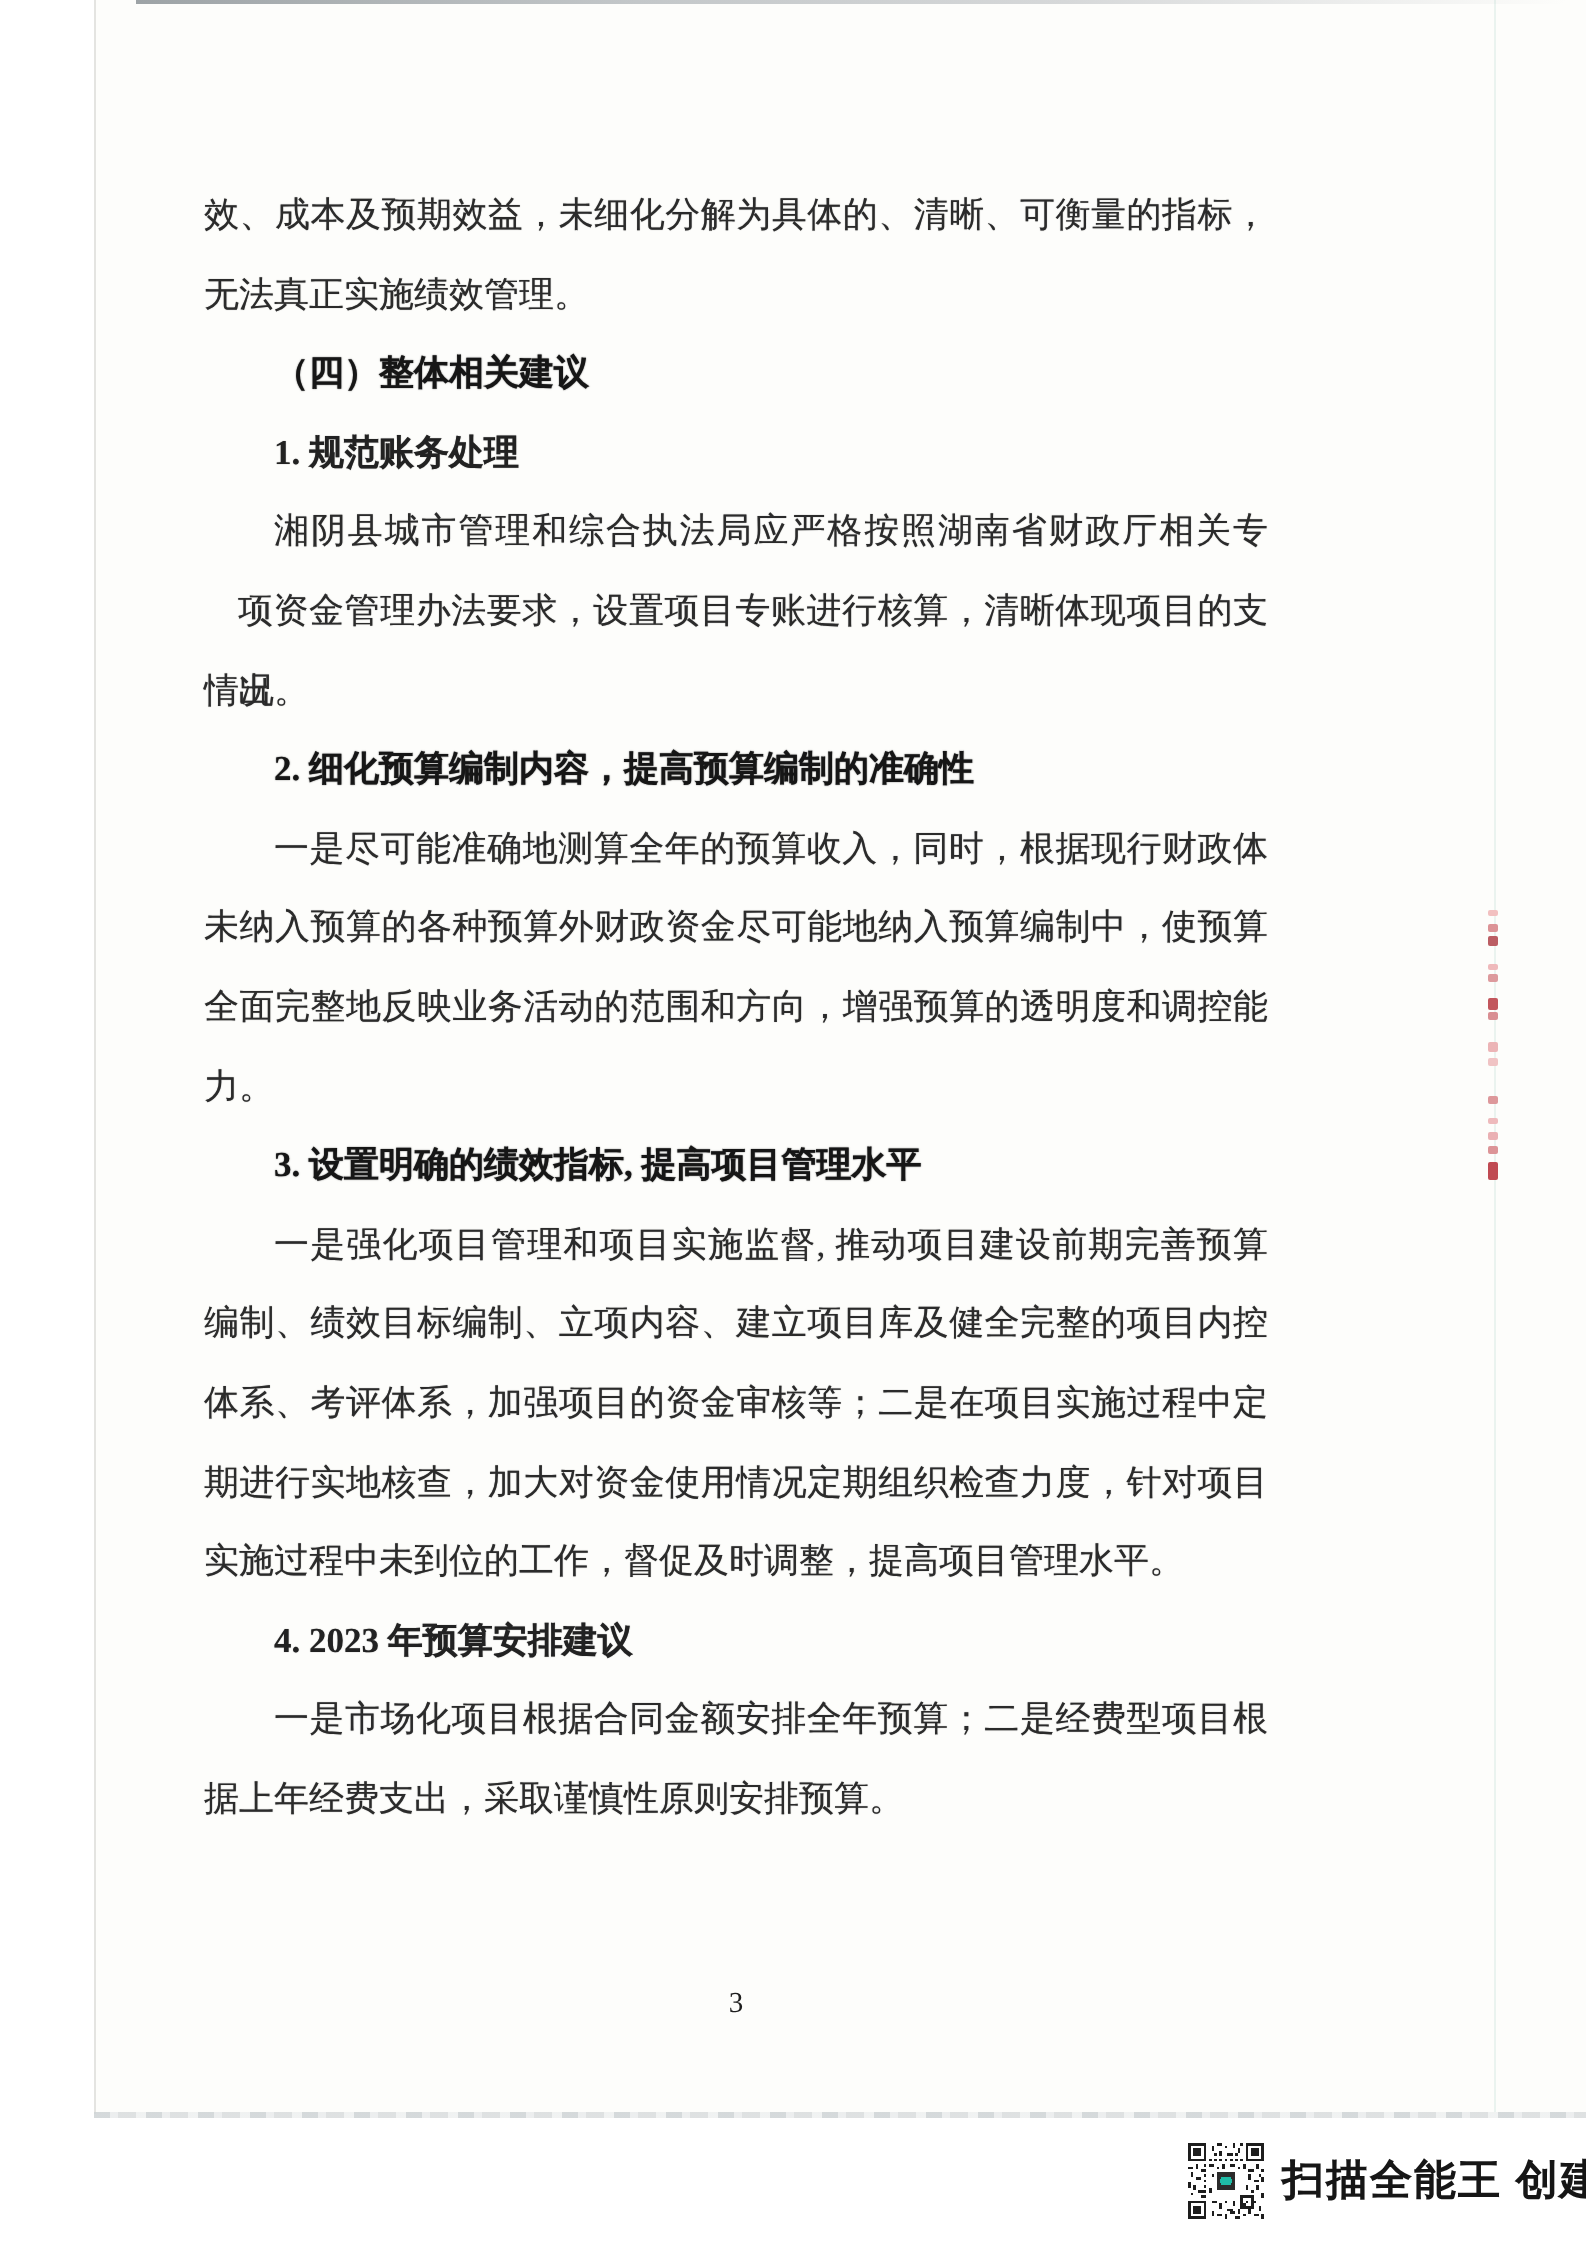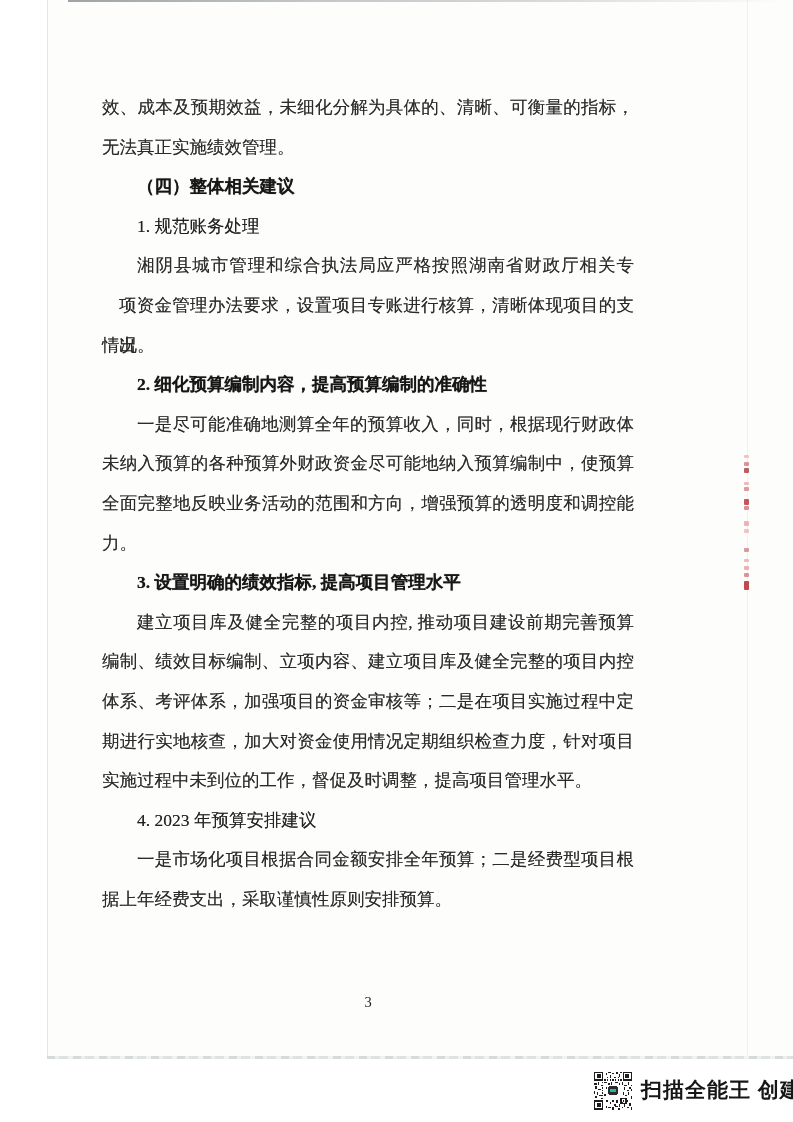--- a/index.html
+++ b/index.html
@@ -26,21 +26,21 @@
   }
   
   .text-column{
     position:absolute;left:102px;top:88px;width:532px;
     color:#2b2b2b;
     font-size:17.5px;
     text-shadow:0 0 .5px rgba(30,30,30,.55);
   }
   .line{height:39.6px;line-height:39.6px;text-align:left;}
   .line.justify{text-align:justify;text-align-last:justify;}
-  .line.heading{font-weight:400;color:#222;}
+  .line.heading{font-weight:700;color:#222;}
   .line.heading-bold{font-weight:800;color:#161616;text-shadow:0 0 .7px rgba(0,0,0,.7);}
   .page-number{
     position:absolute;left:102px;top:994px;width:532px;
     text-align:center;font-size:14.5px;color:#1e1e1e;
     font-family:"Liberation Serif","DejaVu Serif",serif;
   }
   
   .scan-vline{
     position:absolute;left:747px;top:0;width:1px;height:1056px;
     background:rgba(170,210,195,.22);
@@ -75,21 +75,21 @@
     <div class="line heading" style="text-indent: 35px;">1. 规范账务处理</div>
     <div class="line body justify" style="text-indent: 35px;">湘阴县城市管理和综合执法局应严格按照湖南省财政厅相关专</div>
     <div class="line body justify" style="text-indent: 0px; margin-left: 17px;">项资金管理办法要求，设置项目专账进行核算，清晰体现项目的支出</div>
     <div class="line body" style="text-indent: 0px;">情况。</div>
     <div class="line heading-bold" style="text-indent: 35px;">2. 细化预算编制内容，提高预算编制的准确性</div>
     <div class="line body justify" style="text-indent: 35px;">一是尽可能准确地测算全年的预算收入，同时，根据现行财政体</div>
     <div class="line body justify" style="text-indent: 0px;">未纳入预算的各种预算外财政资金尽可能地纳入预算编制中，使预算</div>
     <div class="line body justify" style="text-indent: 0px;">全面完整地反映业务活动的范围和方向，增强预算的透明度和调控能</div>
     <div class="line body" style="text-indent: 0px;">力。</div>
     <div class="line heading-bold" style="text-indent: 35px;">3. 设置明确的绩效指标, 提高项目管理水平</div>
-    <div class="line body justify" style="text-indent: 35px;">建立项目库及健全完整的项目内控, 推动项目建设前期完善预算</div>
+    <div class="line body justify" style="text-indent: 35px;">一是强化项目管理和项目实施监督, 推动项目建设前期完善预算</div>
     <div class="line body justify" style="text-indent: 0px;">编制、绩效目标编制、立项内容、建立项目库及健全完整的项目内控</div>
     <div class="line body justify" style="text-indent: 0px;">体系、考评体系，加强项目的资金审核等；二是在项目实施过程中定</div>
     <div class="line body justify" style="text-indent: 0px;">期进行实地核查，加大对资金使用情况定期组织检查力度，针对项目</div>
     <div class="line body" style="text-indent: 0px;">实施过程中未到位的工作，督促及时调整，提高项目管理水平。</div>
     <div class="line heading" style="text-indent: 35px;">4. 2023 年预算安排建议</div>
     <div class="line body justify" style="text-indent: 35px;">一是市场化项目根据合同金额安排全年预算；二是经费型项目根</div>
     <div class="line body" style="text-indent: 0px;">据上年经费支出，采取谨慎性原则安排预算。</div>
   </div>
 
 <div class="red-marks">

